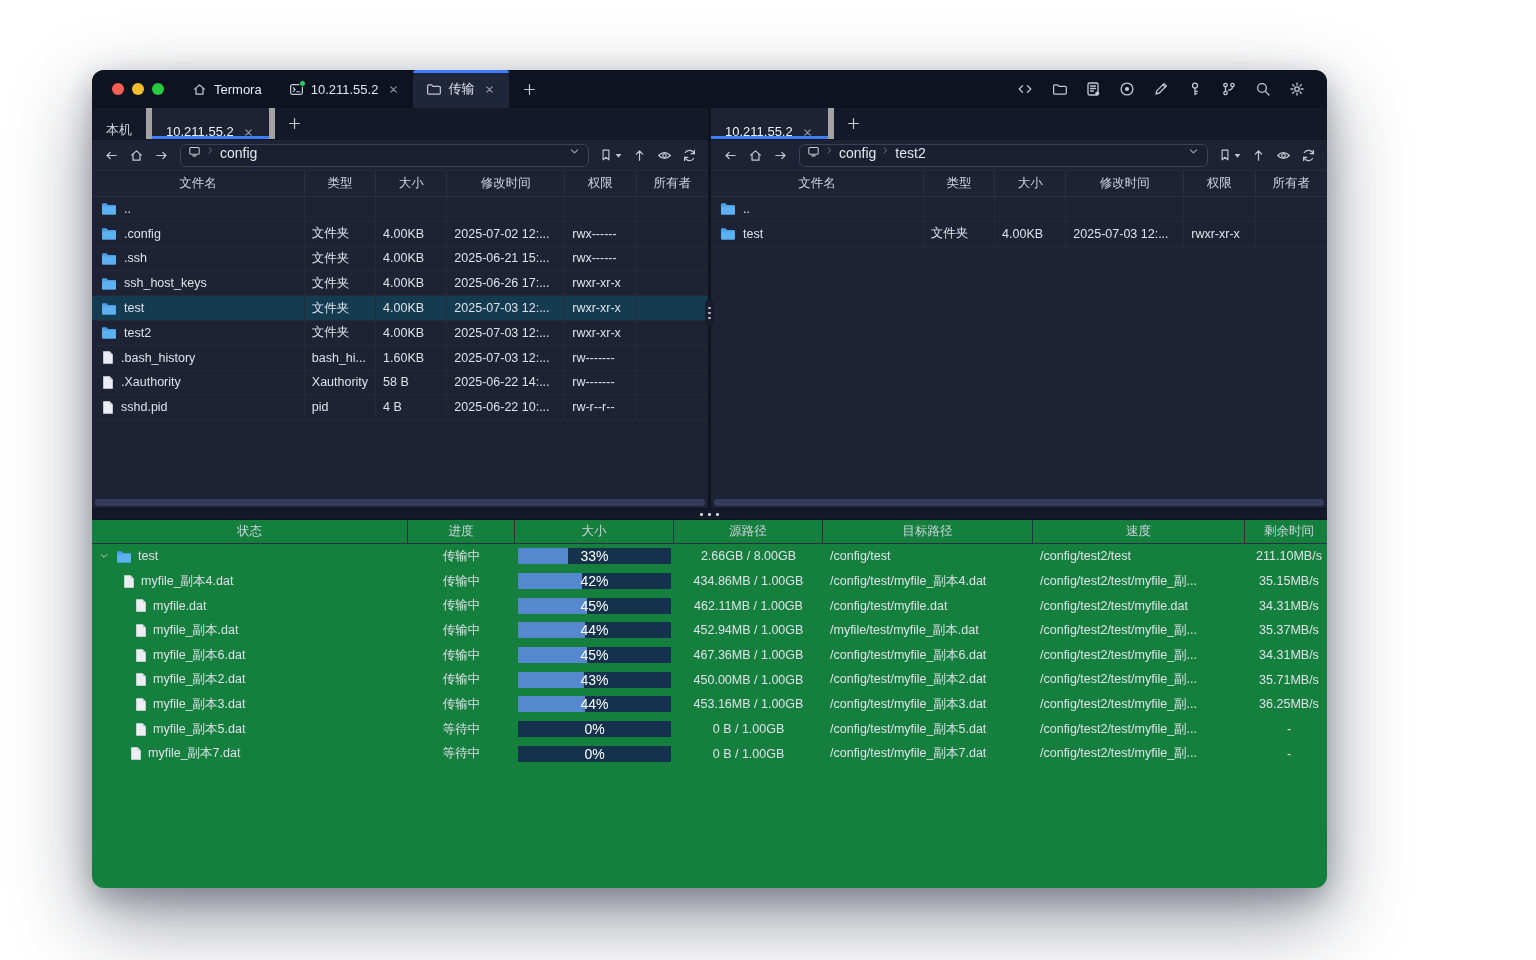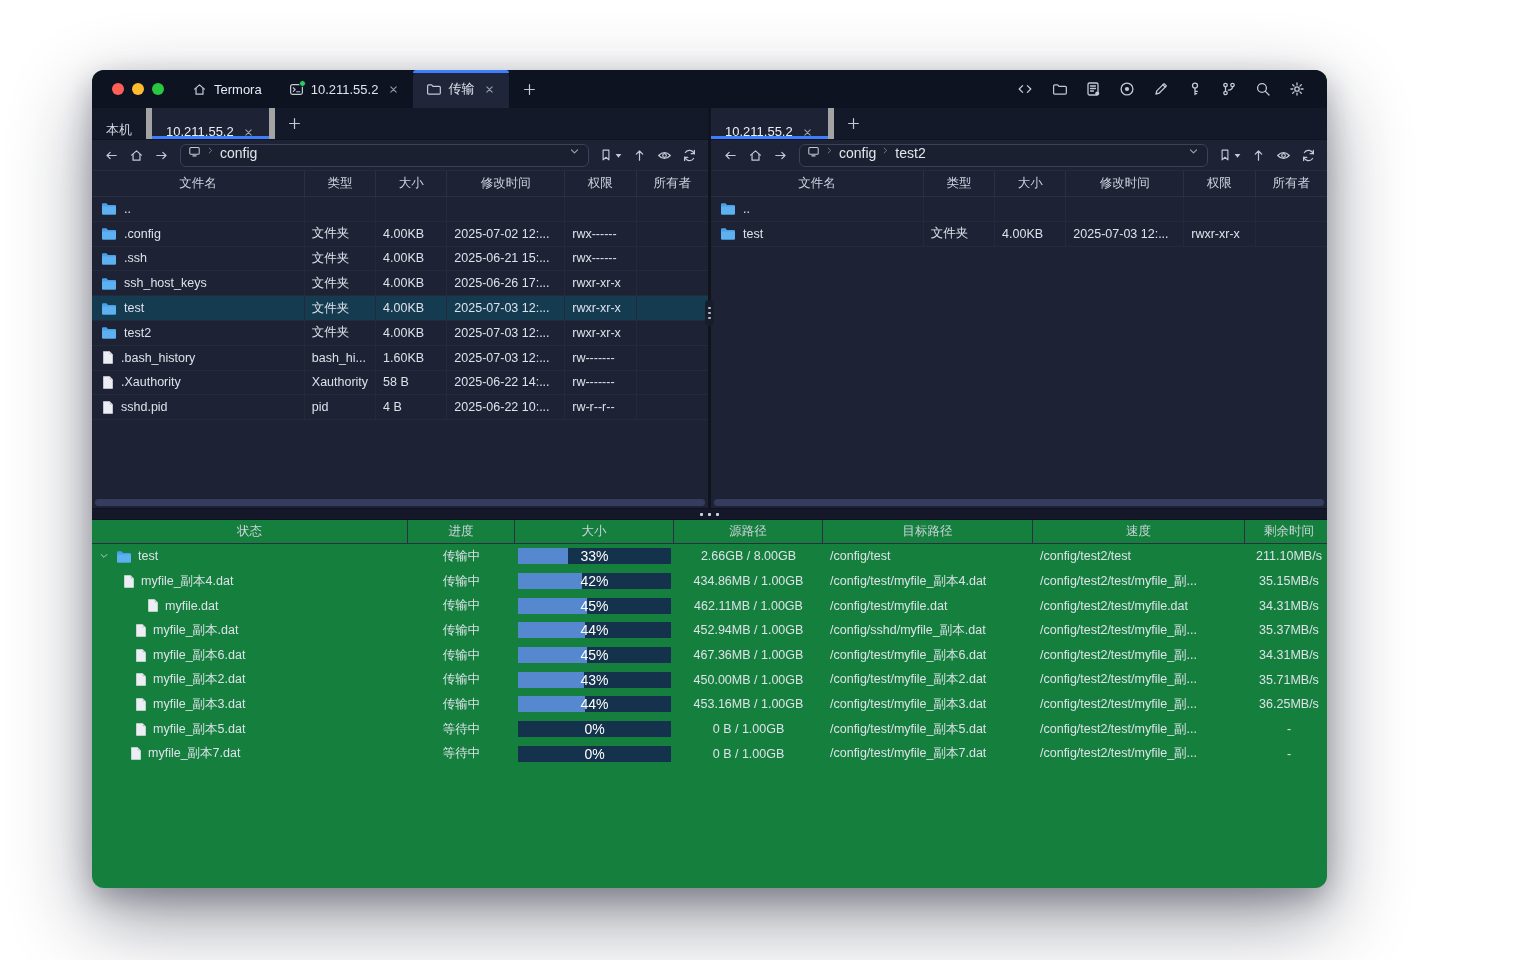--- a/index.html
+++ b/index.html
@@ -671,21 +671,21 @@
               <span class="ptxt">42%</span>
             </div>
           </div>
       <div class="tc center">434.86MB / 1.00GB</div>
       <div class="tc path">/config/test/myfile_副本4.dat</div>
       <div class="tc path">/config/test2/test/myfile_副...</div>
       <div class="tc center">35.15MB/s</div>
       <div class="tc center">16秒</div>
     </div>
     <div class="trow">
-      <div class="tc name" style="padding-left:54px">
+      <div class="tc name" style="padding-left:42px">
 
         <span class="icon">
               <svg width="13" height="15" viewBox="0 0 13 15">
                 <path d="M2.2 1.2h6.4l3.2 3.4v9.2H2.2z" fill="#eceef4"></path>
                 <path d="M8.6 1.2v3.4h3.2z" fill="#c2c7d5"></path>
               </svg>
             </span>
         <span>myfile.dat</span>
       </div>
       <div class="tc center">传输中</div>
@@ -713,21 +713,21 @@
         <span>myfile_副本.dat</span>
       </div>
       <div class="tc center">传输中</div>
       <div class="tc">
             <div class="pbar">
               <div class="pfill" style="width:44%"></div>
               <span class="ptxt">44%</span>
             </div>
           </div>
       <div class="tc center">452.94MB / 1.00GB</div>
-      <div class="tc path">/config/sshd/myfile_副本.dat</div>
+      <div class="tc path">/myfile/test/myfile_副本.dat</div>
       <div class="tc path">/config/test2/test/myfile_副...</div>
       <div class="tc center">35.37MB/s</div>
       <div class="tc center">16秒</div>
     </div>
     <div class="trow">
       <div class="tc name" style="padding-left:42px">
 
         <span class="icon">
               <svg width="13" height="15" viewBox="0 0 13 15">
                 <path d="M2.2 1.2h6.4l3.2 3.4v9.2H2.2z" fill="#eceef4"></path>

